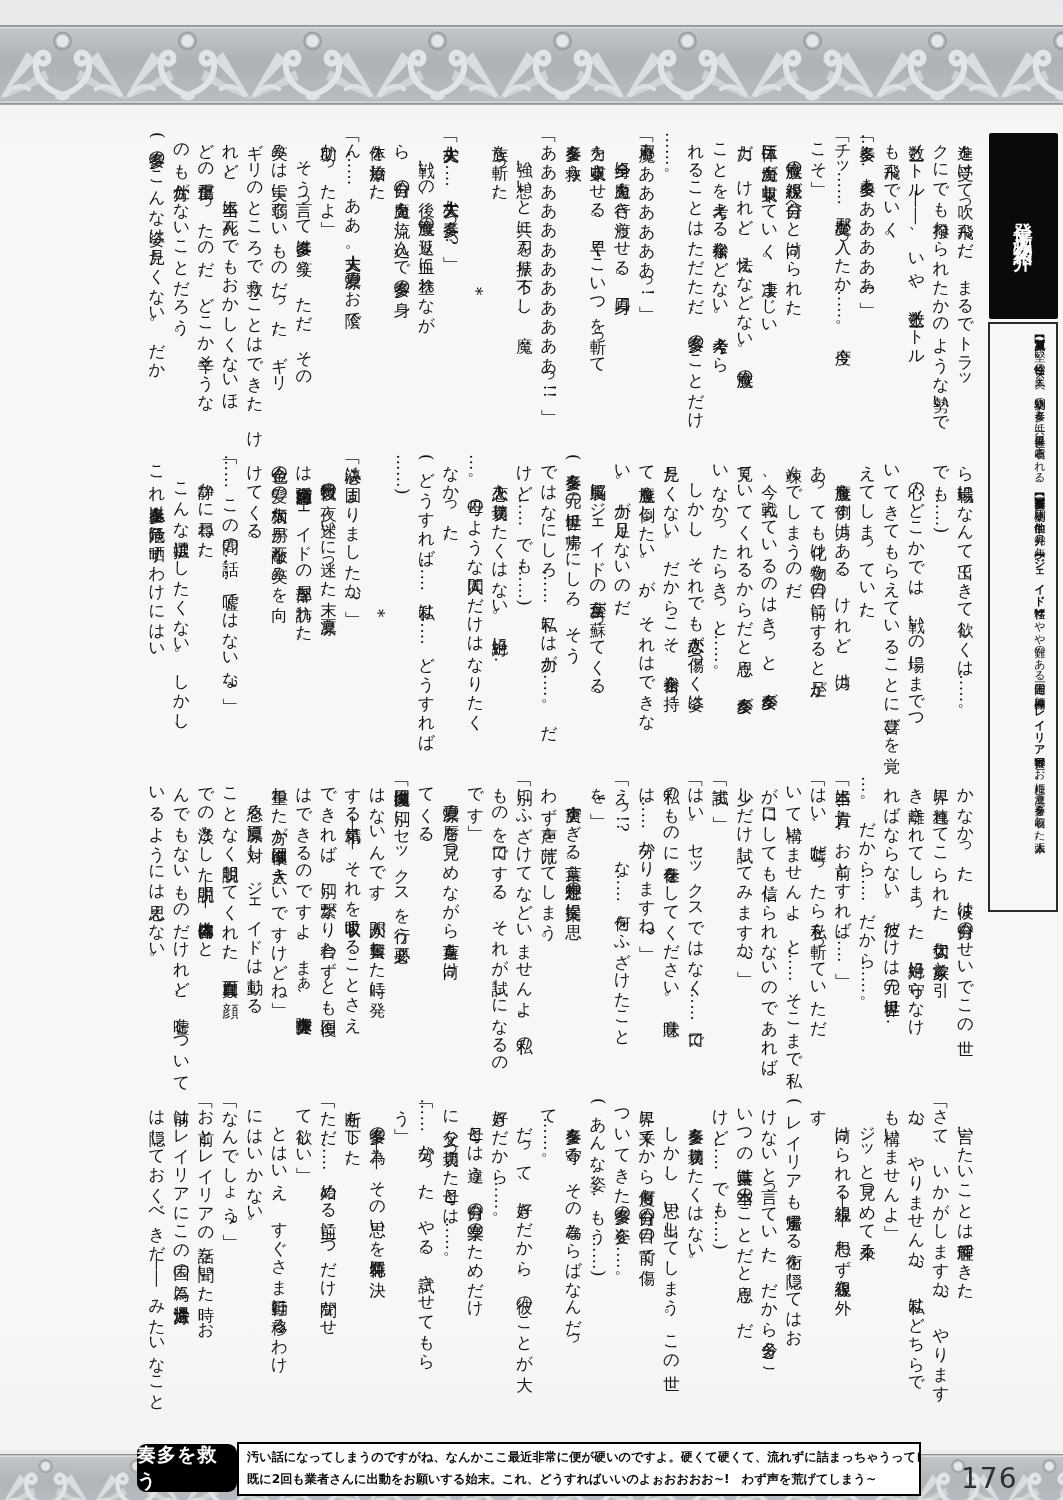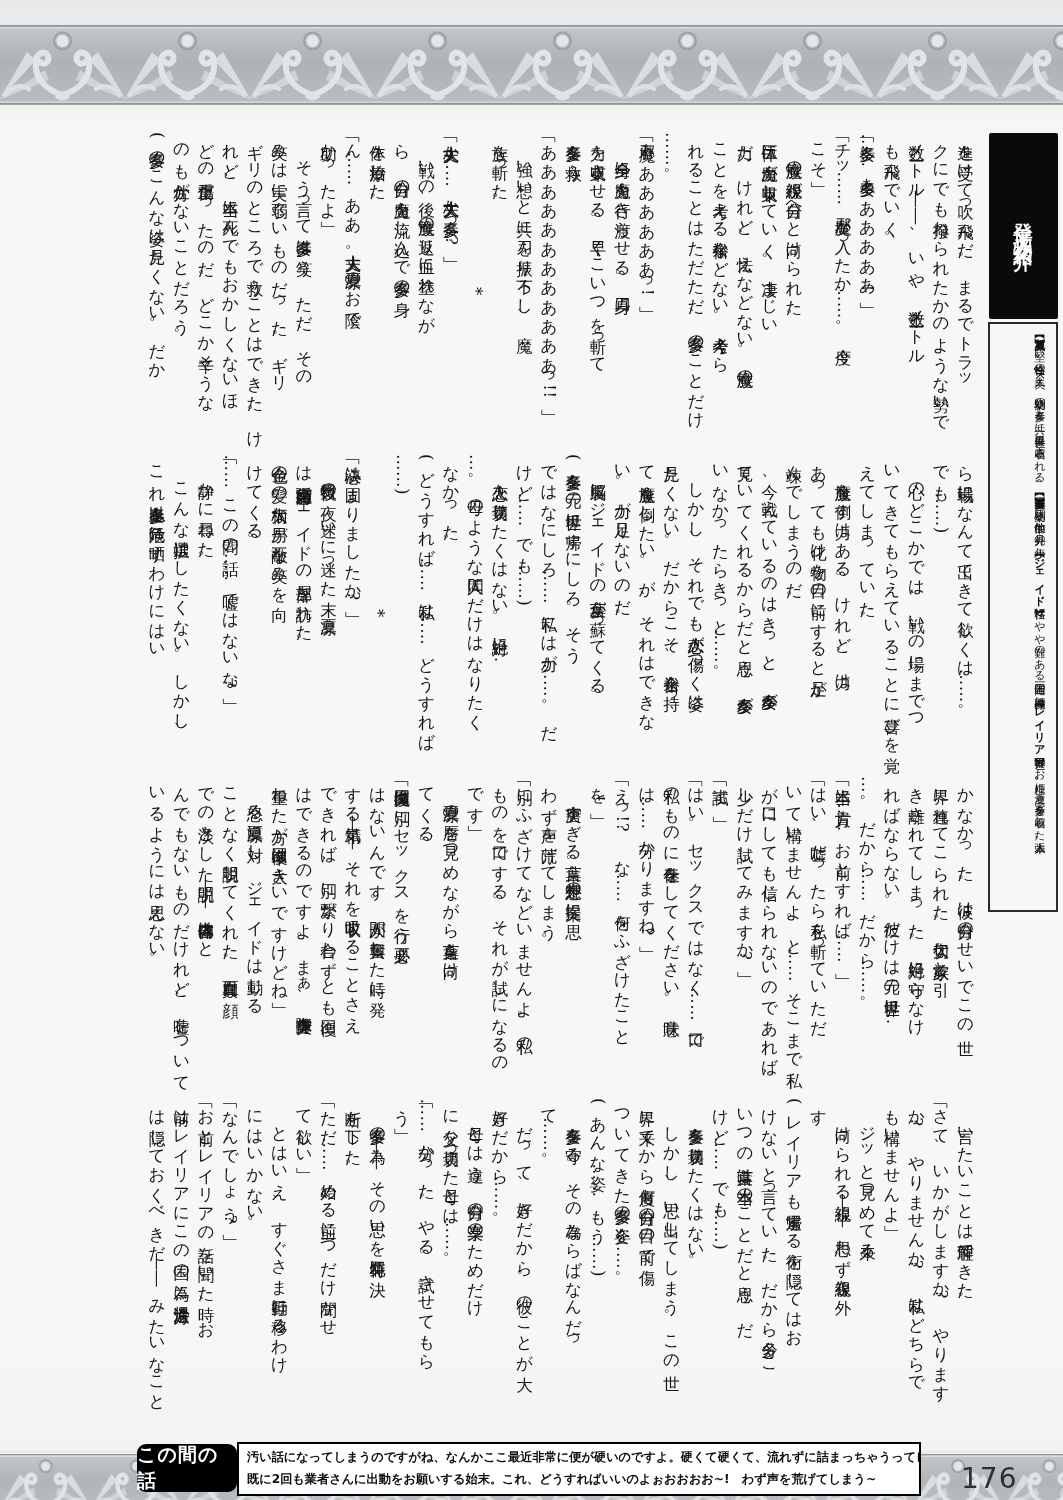--- a/index.html
+++ b/index.html
@@ -280,19 +280,19 @@
       <p>　とはいえ、すぐさま行動に移るわけ</p>
       <p>にはいかない。</p>
       <p>「なんでしょう?」</p>
       <p>「お前とレイリアの話を聞いた時、お</p>
       <p>前はレイリアにこの国の為に帰還方法</p>
       <p>は隠しておくべきだ――みたいなこと</p>
     </div>
 
   <div class="page-number">176</div>
 
-  <div class="footer-label">この間の話</div>
+  <div class="footer-label">奏多を救う</div>
   <div class="footer-box">
     <div>汚い話になってしまうのですがね、なんかここ最近非常に便が硬いのですよ。硬くて硬くて、流れずに詰まっちゃうってレベルなんですわ。</div>
     <div>既に2回も業者さんに出動をお願いする始末。これ、どうすればいいのよぉおおおお~!　わず声を荒げてしまう~</div>
   </div>
 
 </div>
 
 </body></html>

